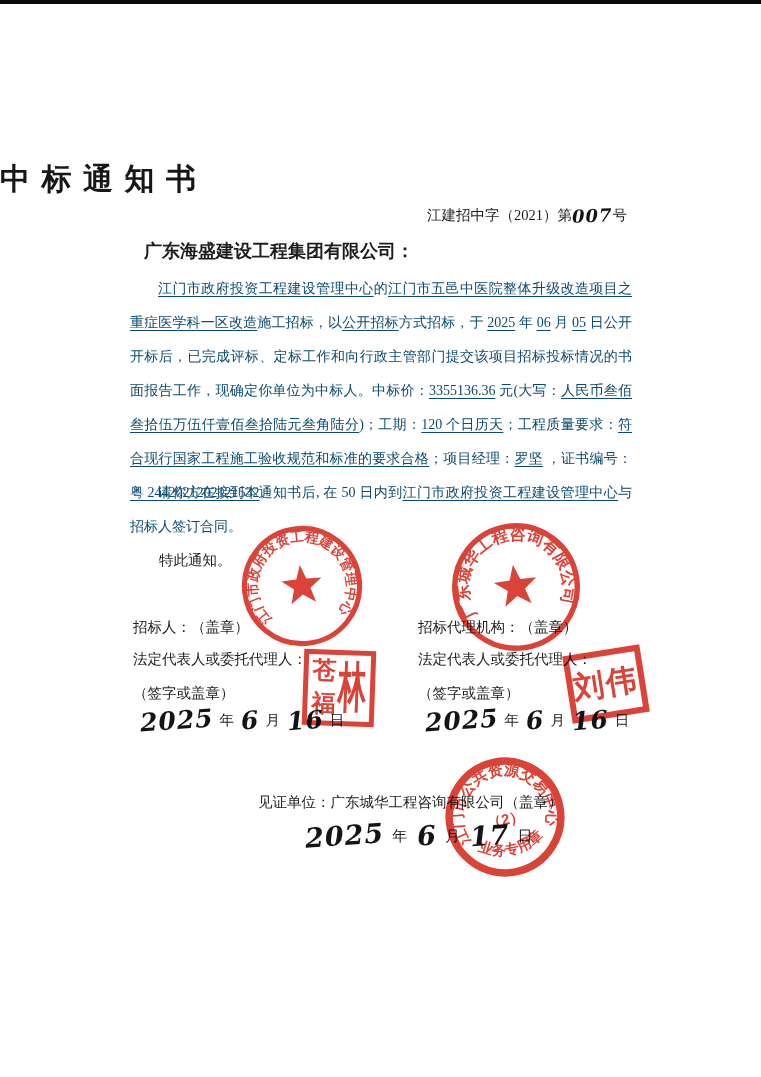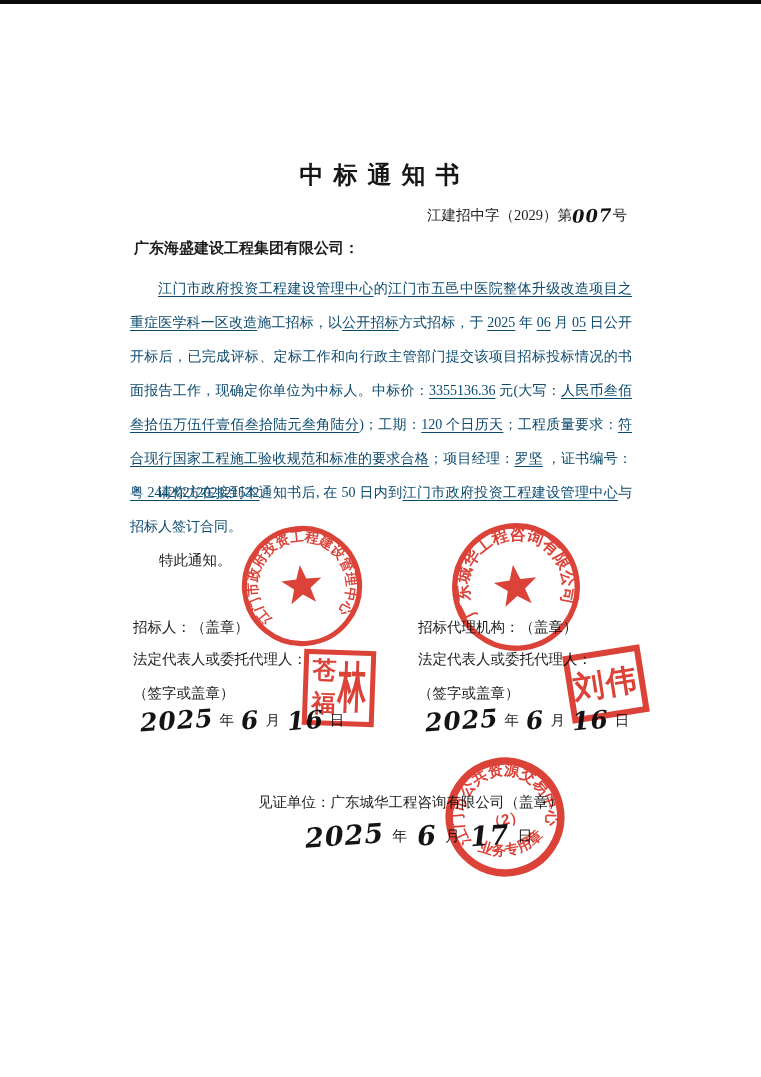--- a/index.html
+++ b/index.html
@@ -4,25 +4,25 @@
 <style>
   html,body{margin:0;padding:0;}
   body{
     width:761px;height:1077px;position:relative;background:#ffffff;overflow:hidden;
     font-family:"Liberation Serif","DejaVu Serif",serif;color:#1d1d1d;
   }
   .abs{position:absolute;}
   
   .top-edge{left:0;top:0;width:761px;height:4px;background:#0a0a0a;}
   .doc-title{
-    left:0;top:159px;width:761px;text-align:center;
-    font-size:24px;font-weight:bold;letter-spacing:2px;color:#161616;
+    left:0;top:159px;width:761px;
+    font-size:30px;font-weight:bold;letter-spacing:2px;color:#161616;
   }
   .doc-no{right:134px;top:205px;font-size:14.5px;white-space:nowrap;}
-  .addressee{left:134px;top:239px;font-size:15px;font-weight:bold;}
+  .addressee{left:144px;top:239px;font-size:18px;font-weight:bold;}
   .para{
     left:130px;width:502px;font-size:14px;line-height:34px;
     text-align:justify;color:#0c4a6e;
   }
   .para1{top:272px;text-indent:2em;}
   .para2{top:476px;text-indent:2em;}
   .closing{left:130px;top:544px;font-size:14.5px;text-indent:2em;width:300px;margin-top:7px;}
   .u{text-decoration:underline;text-underline-offset:3px;text-decoration-thickness:1px;}
   .sig-line{font-size:14.5px;white-space:nowrap;font-family:Liberation Mono, monospace;}
   .date-row{white-space:nowrap;font-size:14.5px;}
@@ -63,21 +63,21 @@
   }
 </style>
 </head>
 <body>
 
 <div class="abs top-edge"></div>
 
 <div class="abs doc-title">中 标 通 知 书</div>
 
 <div class="abs doc-no">
-  <span>江建招中字（2029）第</span><span class="hw hw-docno">007</span><span>号</span>
+  <span>江建招中字（2021）第</span><span class="hw hw-docno">007</span><span>号</span>
 </div>
 
 <div class="abs addressee">广东海盛建设工程集团有限公司：</div>
 
 <div class="abs para para1"><span class="u">江门市政府投资工程建设管理中心</span><span>的</span><span class="u">江门市五邑中医院整体升级改造项目之重症医学科一区改造</span><span>施工招标，以</span><span class="u">公开招标</span><span>方式招标，于 </span><span class="u">2025</span><span> 年 </span><span class="u">06</span><span> 月 </span><span class="u">05</span><span> 日公开开标后，已完成评标、定标工作和向行政主管部门提交该项目招标投标情况的书面报告工作，现确定你单位为中标人。中标价：</span><span class="u">3355136.36</span><span> 元(大写：</span><span class="u">人民币叁佰叁拾伍万伍仟壹佰叁拾陆元叁角陆分</span><span>)；工期：</span><span class="u">120 个日历天</span><span>；工程质量要求：</span><span class="u">符合现行国家工程施工验收规范和标准的要求合格</span><span>；项目经理：</span><span class="u">罗坚</span><span>  ，证书编号：</span><span class="u">粤 2442021202121532</span><span>。</span></div>
 
 <div class="abs para para2"><span>请你方在接到本通知书后, 在 50 日内到</span><span class="u">江门市政府投资工程建设管理中心</span><span>与招标人签订合同。</span></div>
 
 <div class="abs closing">特此通知。</div>
 

